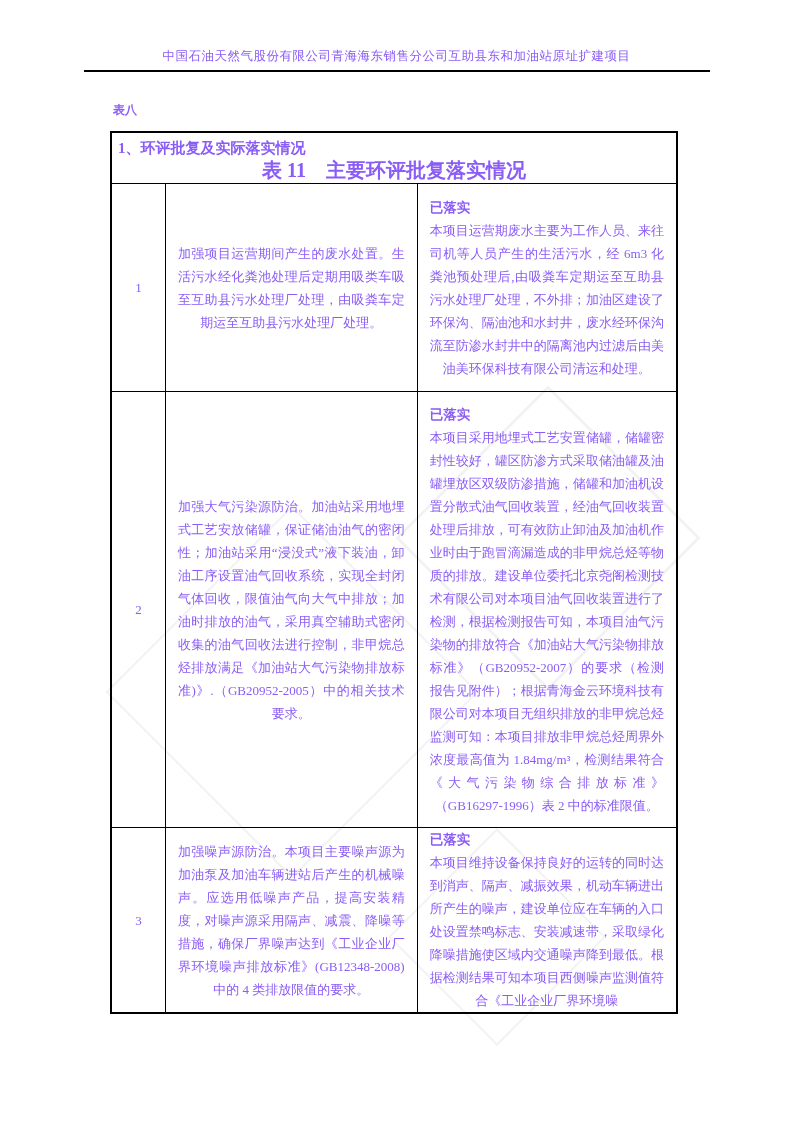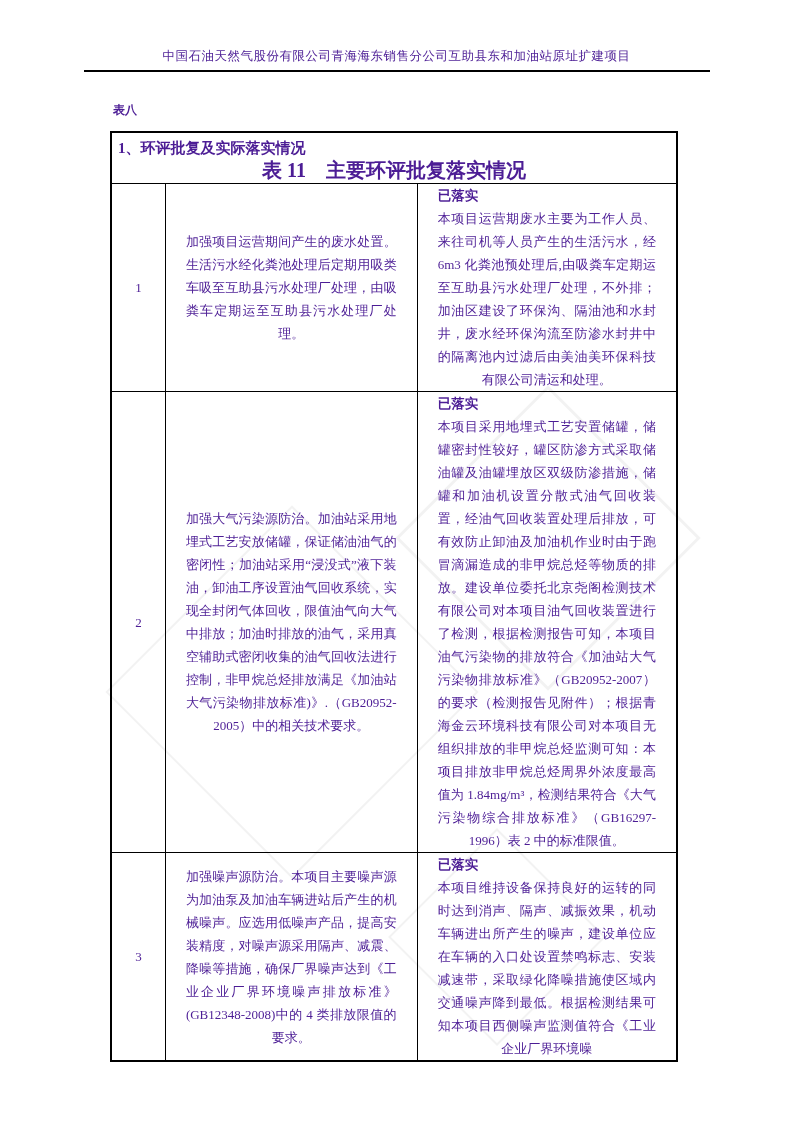--- a/index.html
+++ b/index.html
@@ -7,21 +7,21 @@
     padding: 0;
     background: #ffffff;
   }
   .page {
     position: relative;
     width: 793px;
     height: 1122px;
     background: #ffffff;
     overflow: hidden;
     font-family: "Liberation Serif", "DejaVu Serif", serif;
-    color: #4c1d95;
+    color: #8b5cf6;
   }
   
   .watermark {
     position: absolute;
     border: 3px solid rgba(0,0,0,0.05);
     transform: rotate(45deg);
     pointer-events: none;
   }
   .wm-1 { left: 440px; top: 430px; width: 210px; height: 210px; }
   .wm-2 { left: 160px; top: 560px; width: 260px; height: 260px; border-width: 2px; }
@@ -47,21 +47,21 @@
     position: relative;
     margin-left: 110px;
     width: 568px;
     border-collapse: collapse;
     border: 2px solid #000;
     table-layout: fixed;
     background: transparent;
   }
   table.main-table td, table.main-table th {
     border: 1.5px solid #000;
-    padding: 0 20px;
+    padding: 0 12px;
     vertical-align: middle;
     font-size: 13px;
     line-height: 23px;
   }
   .title-cell {
     padding: 4px 6px 2px 6px !important;
   }
   .table-title {
     text-align: left;
     font-size: 15px;

